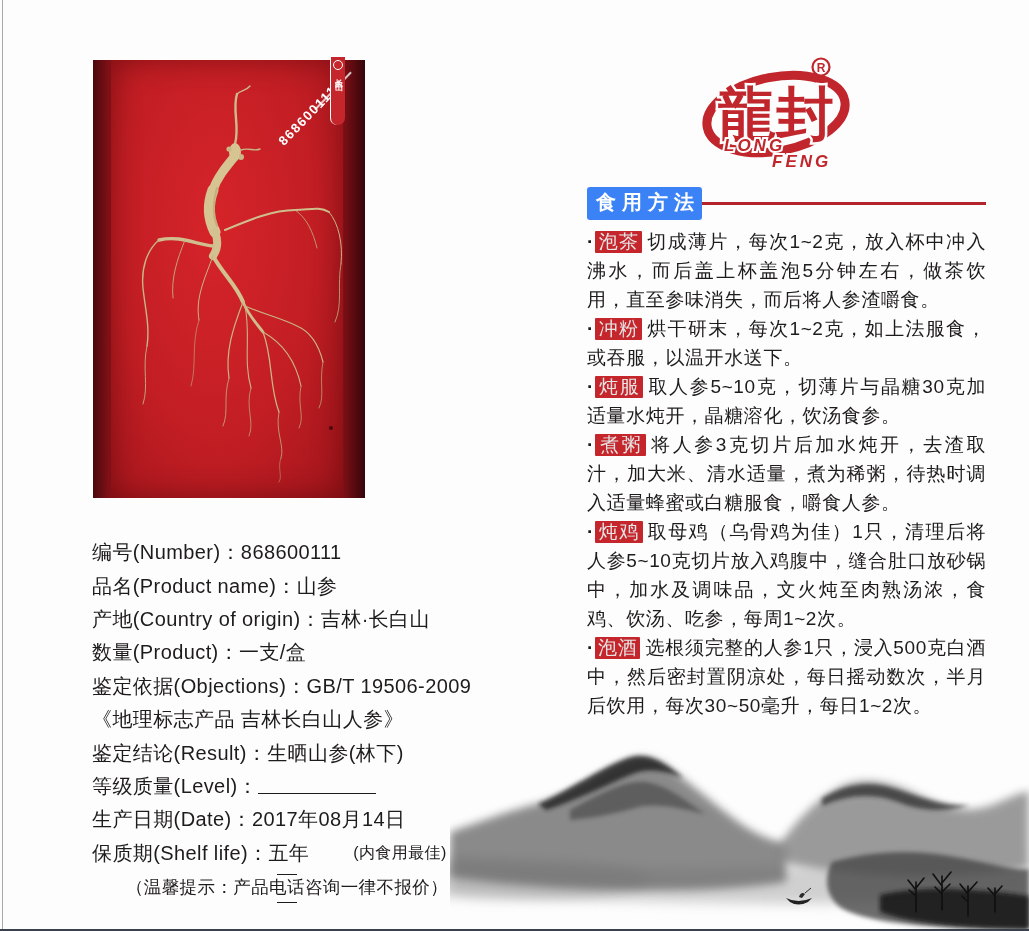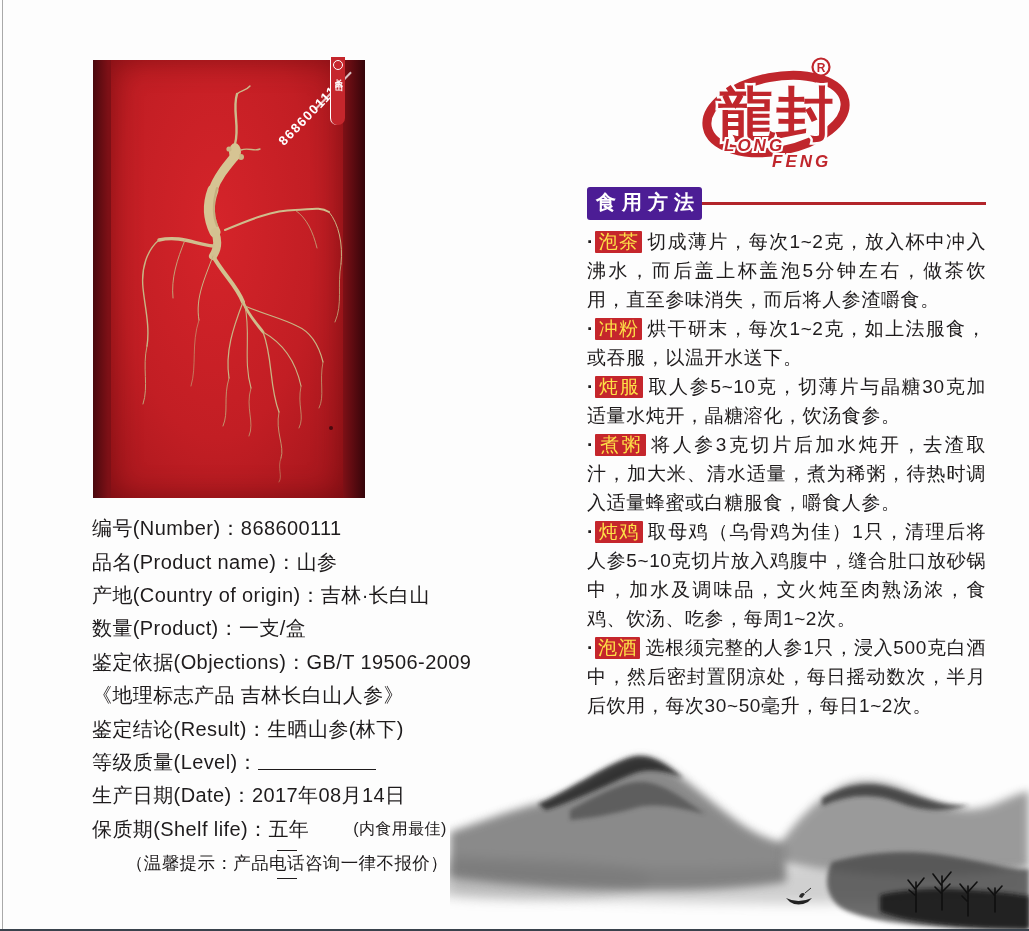--- a/index.html
+++ b/index.html
@@ -26,40 +26,40 @@
     color:#fff;font-size:13px;font-weight:bold;letter-spacing:1.5px;white-space:nowrap;}
   .serial-mini{position:absolute;left:214px;top:30px;transform:rotate(-46deg);
     width:52px;height:2px;background:rgba(255,255,255,.75);}
   .badge{position:absolute;right:20px;top:-3px;width:15px;height:68px;background:#c5262c;
     border-left:1.5px solid #fff;border-radius:0 0 7px 7px;
     display:flex;flex-direction:column;align-items:center;padding-top:3px;box-sizing:border-box;}
   .badge-logo{width:8px;height:8px;border:1px solid #fff;border-radius:50%;flex:none;margin-bottom:2px;}
   .badge-text{writing-mode:vertical-rl;color:#fff;font-size:8px;font-weight:bold;letter-spacing:2px;line-height:1;}
 
   
-  .product-info{position:absolute;left:92px;top:512px;width:390px;font-size:20px;letter-spacing:.4px;}
+  .product-info{position:absolute;left:92px;top:536px;width:390px;font-size:20px;letter-spacing:.4px;}
   .info-row{height:33.4px;display:flex;align-items:center;white-space:nowrap;}
   .info-row .small{font-size:16px;margin-left:44px;}
   .info-row.note{font-size:17.5px;flex-direction:column;}
   .fill-line{display:inline-block;width:118px;height:15px;border-bottom:1.5px solid #1e1b1c;}
   .dash{display:inline-block;width:20px;height:13px;border-bottom:1.5px solid #1e1b1c;margin:0 5px;}
 
   
   .logo{position:absolute;left:696px;top:50px;width:166px;height:122px;}
 
   
   .usage{position:absolute;left:587px;top:187px;width:399px;}
   .usage-header{display:flex;align-items:center;}
-  .header-box{background:#4c1d95;color:#fff;font-size:20px;font-weight:bold;
+  .header-box{background:#3b82f6;color:#fff;font-size:20px;font-weight:bold;
     letter-spacing:6px;padding:2px 2px 4px 9px;border-radius:3px;}
   .header-line{flex:1;height:2.5px;background:#b2242a;}
   .usage-list{margin-top:7px;}
   .usage-item{margin:0;font-size:19px;line-height:29px;text-align:justify;letter-spacing:.6px;}
   .usage-item .bullet{font-weight:bold;margin-right:1px;}
-  .usage-item .tag{background:#c5262c;color:#fde047;padding:0 3px 1px 3px;margin-right:5px;border-radius:1px;}
+  .usage-item .tag{background:#c5262c;color:#e5e5e5;padding:0 3px 1px 3px;margin-right:5px;border-radius:1px;}
 
   
   .mountains{position:absolute;left:450px;top:690px;width:579px;height:239px;}
 </style>
 </head>
 <body>
 
 <div class="page">
   <div class="edge-left"></div>
   <div class="edge-bottom"></div>

